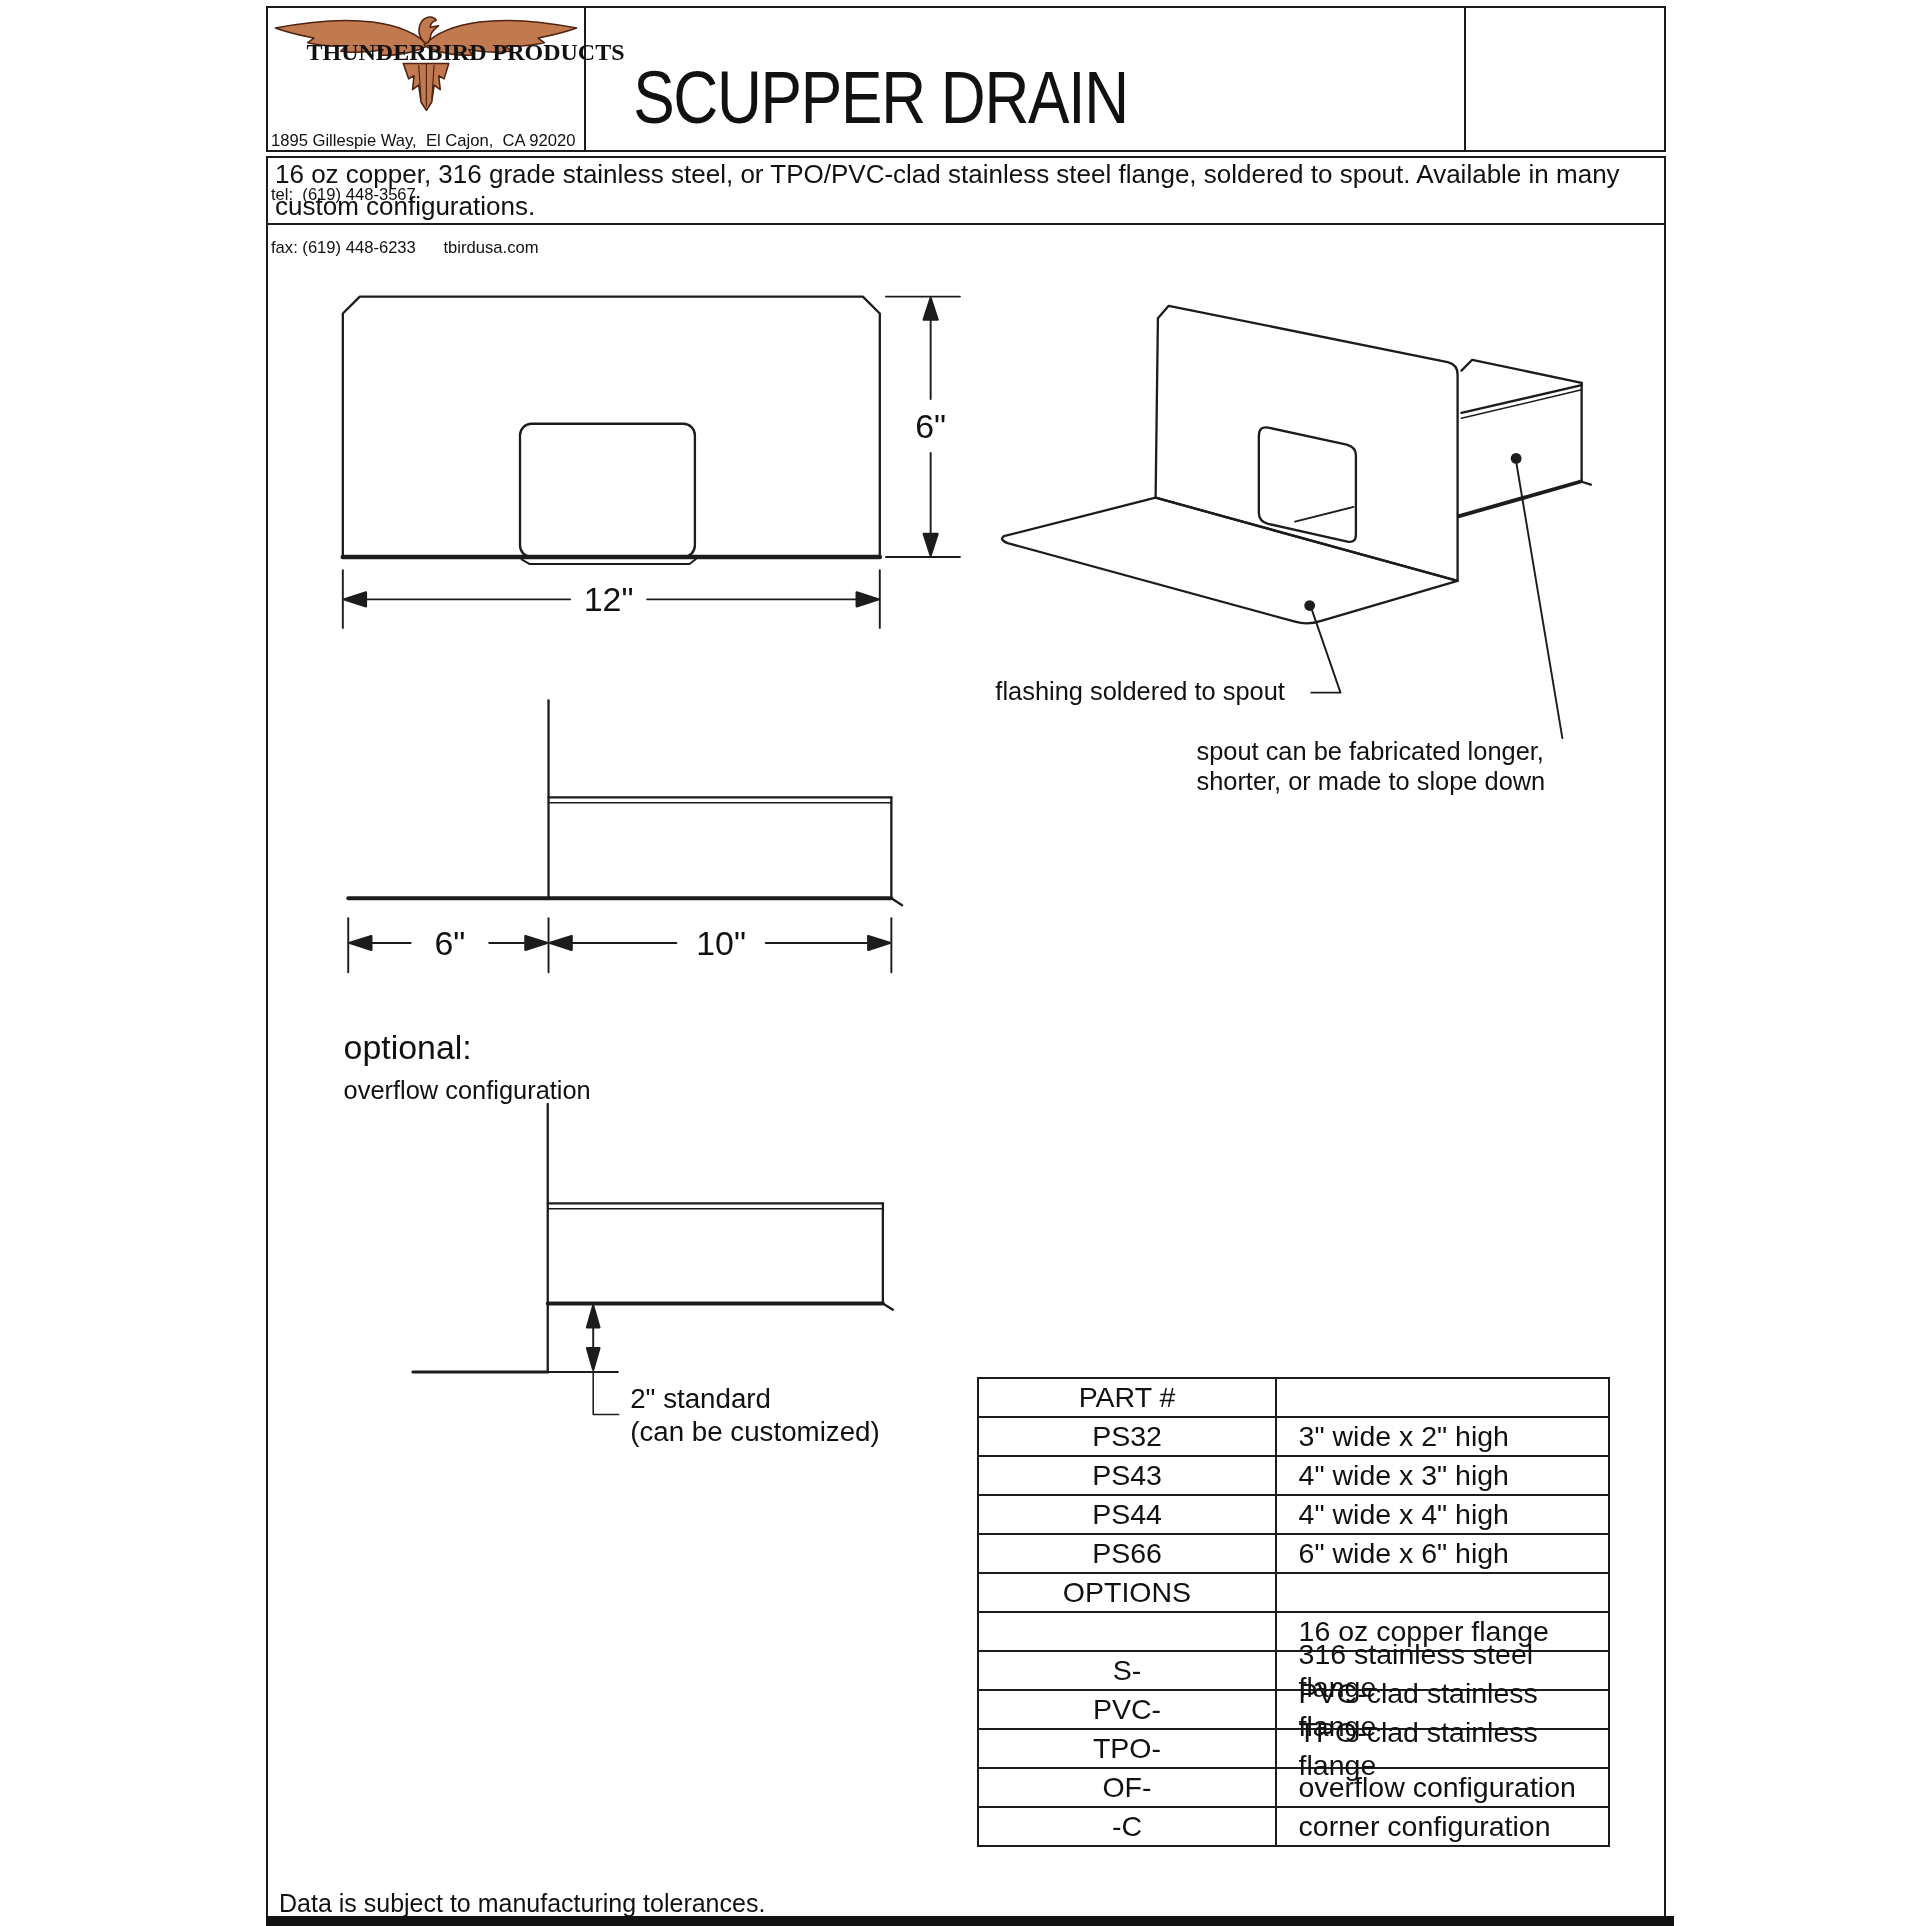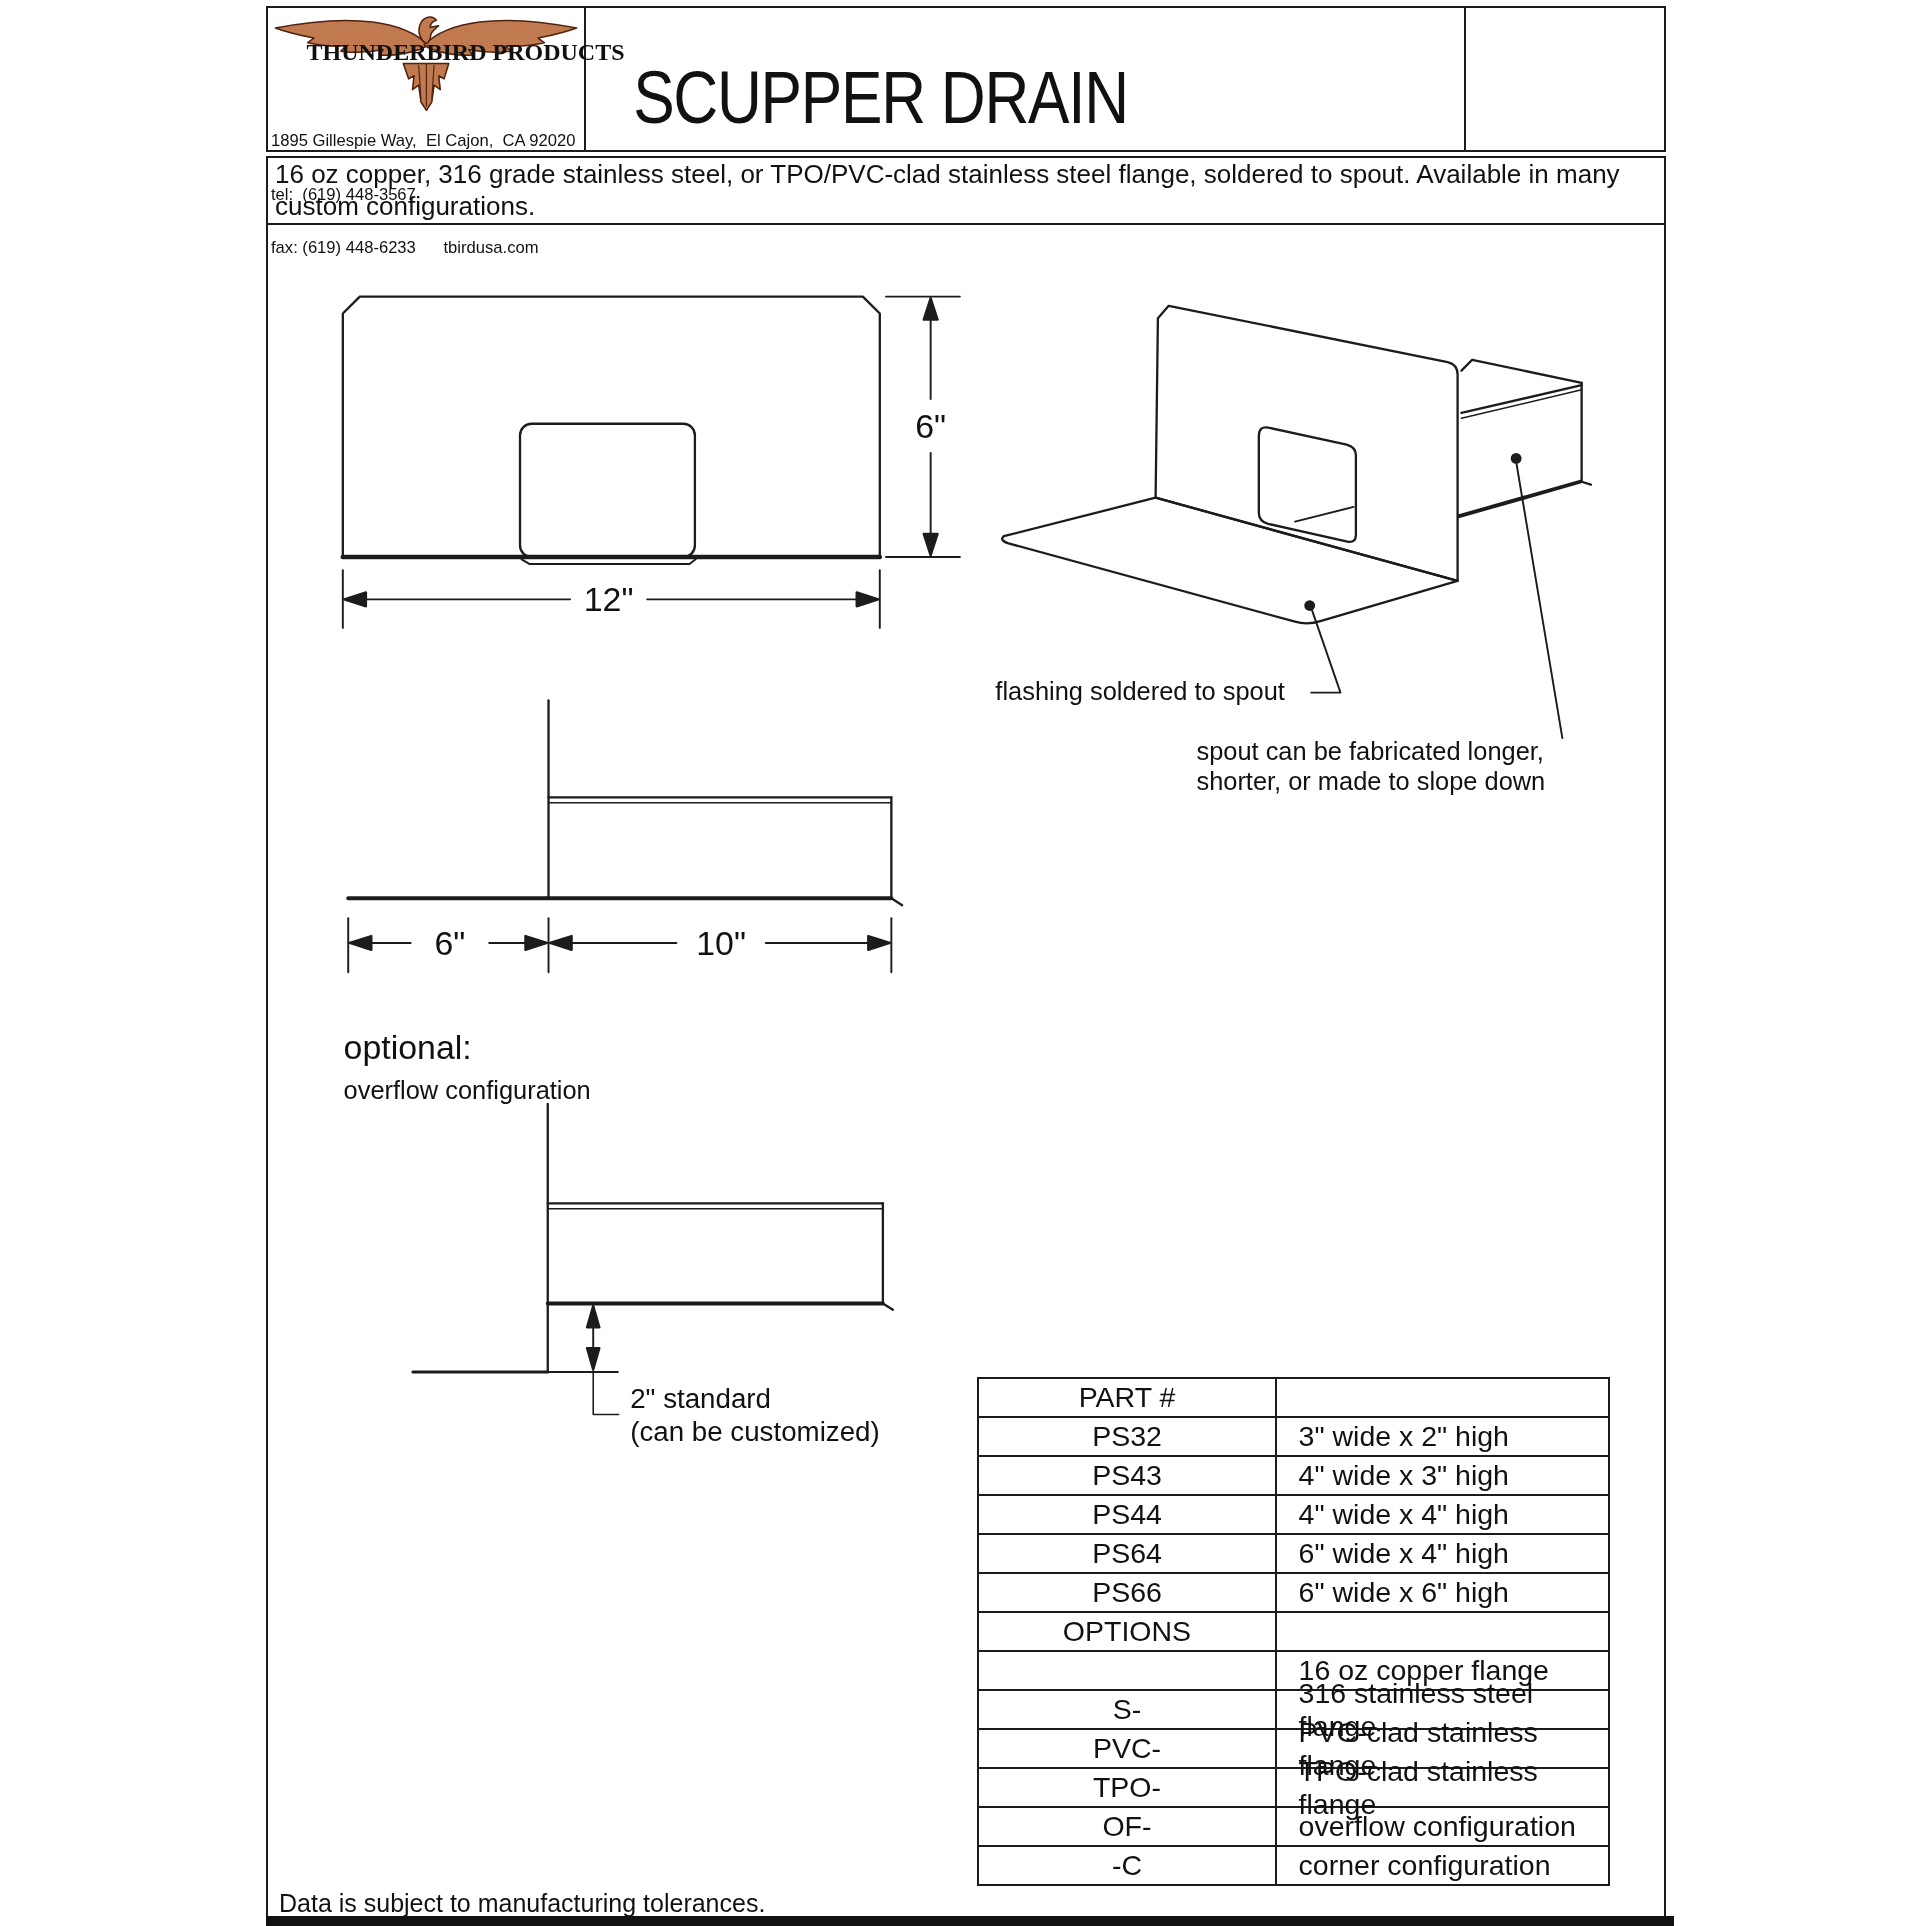--- a/index.html
+++ b/index.html
@@ -184,24 +184,20 @@
       </div>
     <div class="t-row">
         <div class="t-c1">PS43</div>
         <div class="t-c2">4" wide x 3" high</div>
       </div>
     <div class="t-row">
         <div class="t-c1">PS44</div>
         <div class="t-c2">4" wide x 4" high</div>
       </div>
     <div class="t-row">
-        <div class="t-c1">PS64</div>
-        <div class="t-c2">6" wide x 4" high</div>
-      </div>
-    <div class="t-row">
         <div class="t-c1">PS66</div>
         <div class="t-c2">6" wide x 6" high</div>
       </div>
     <div class="t-row">
         <div class="t-c1">OPTIONS</div>
         <div class="t-c2"></div>
       </div>
     <div class="t-row">
         <div class="t-c1"></div>
         <div class="t-c2">16 oz copper flange</div>

